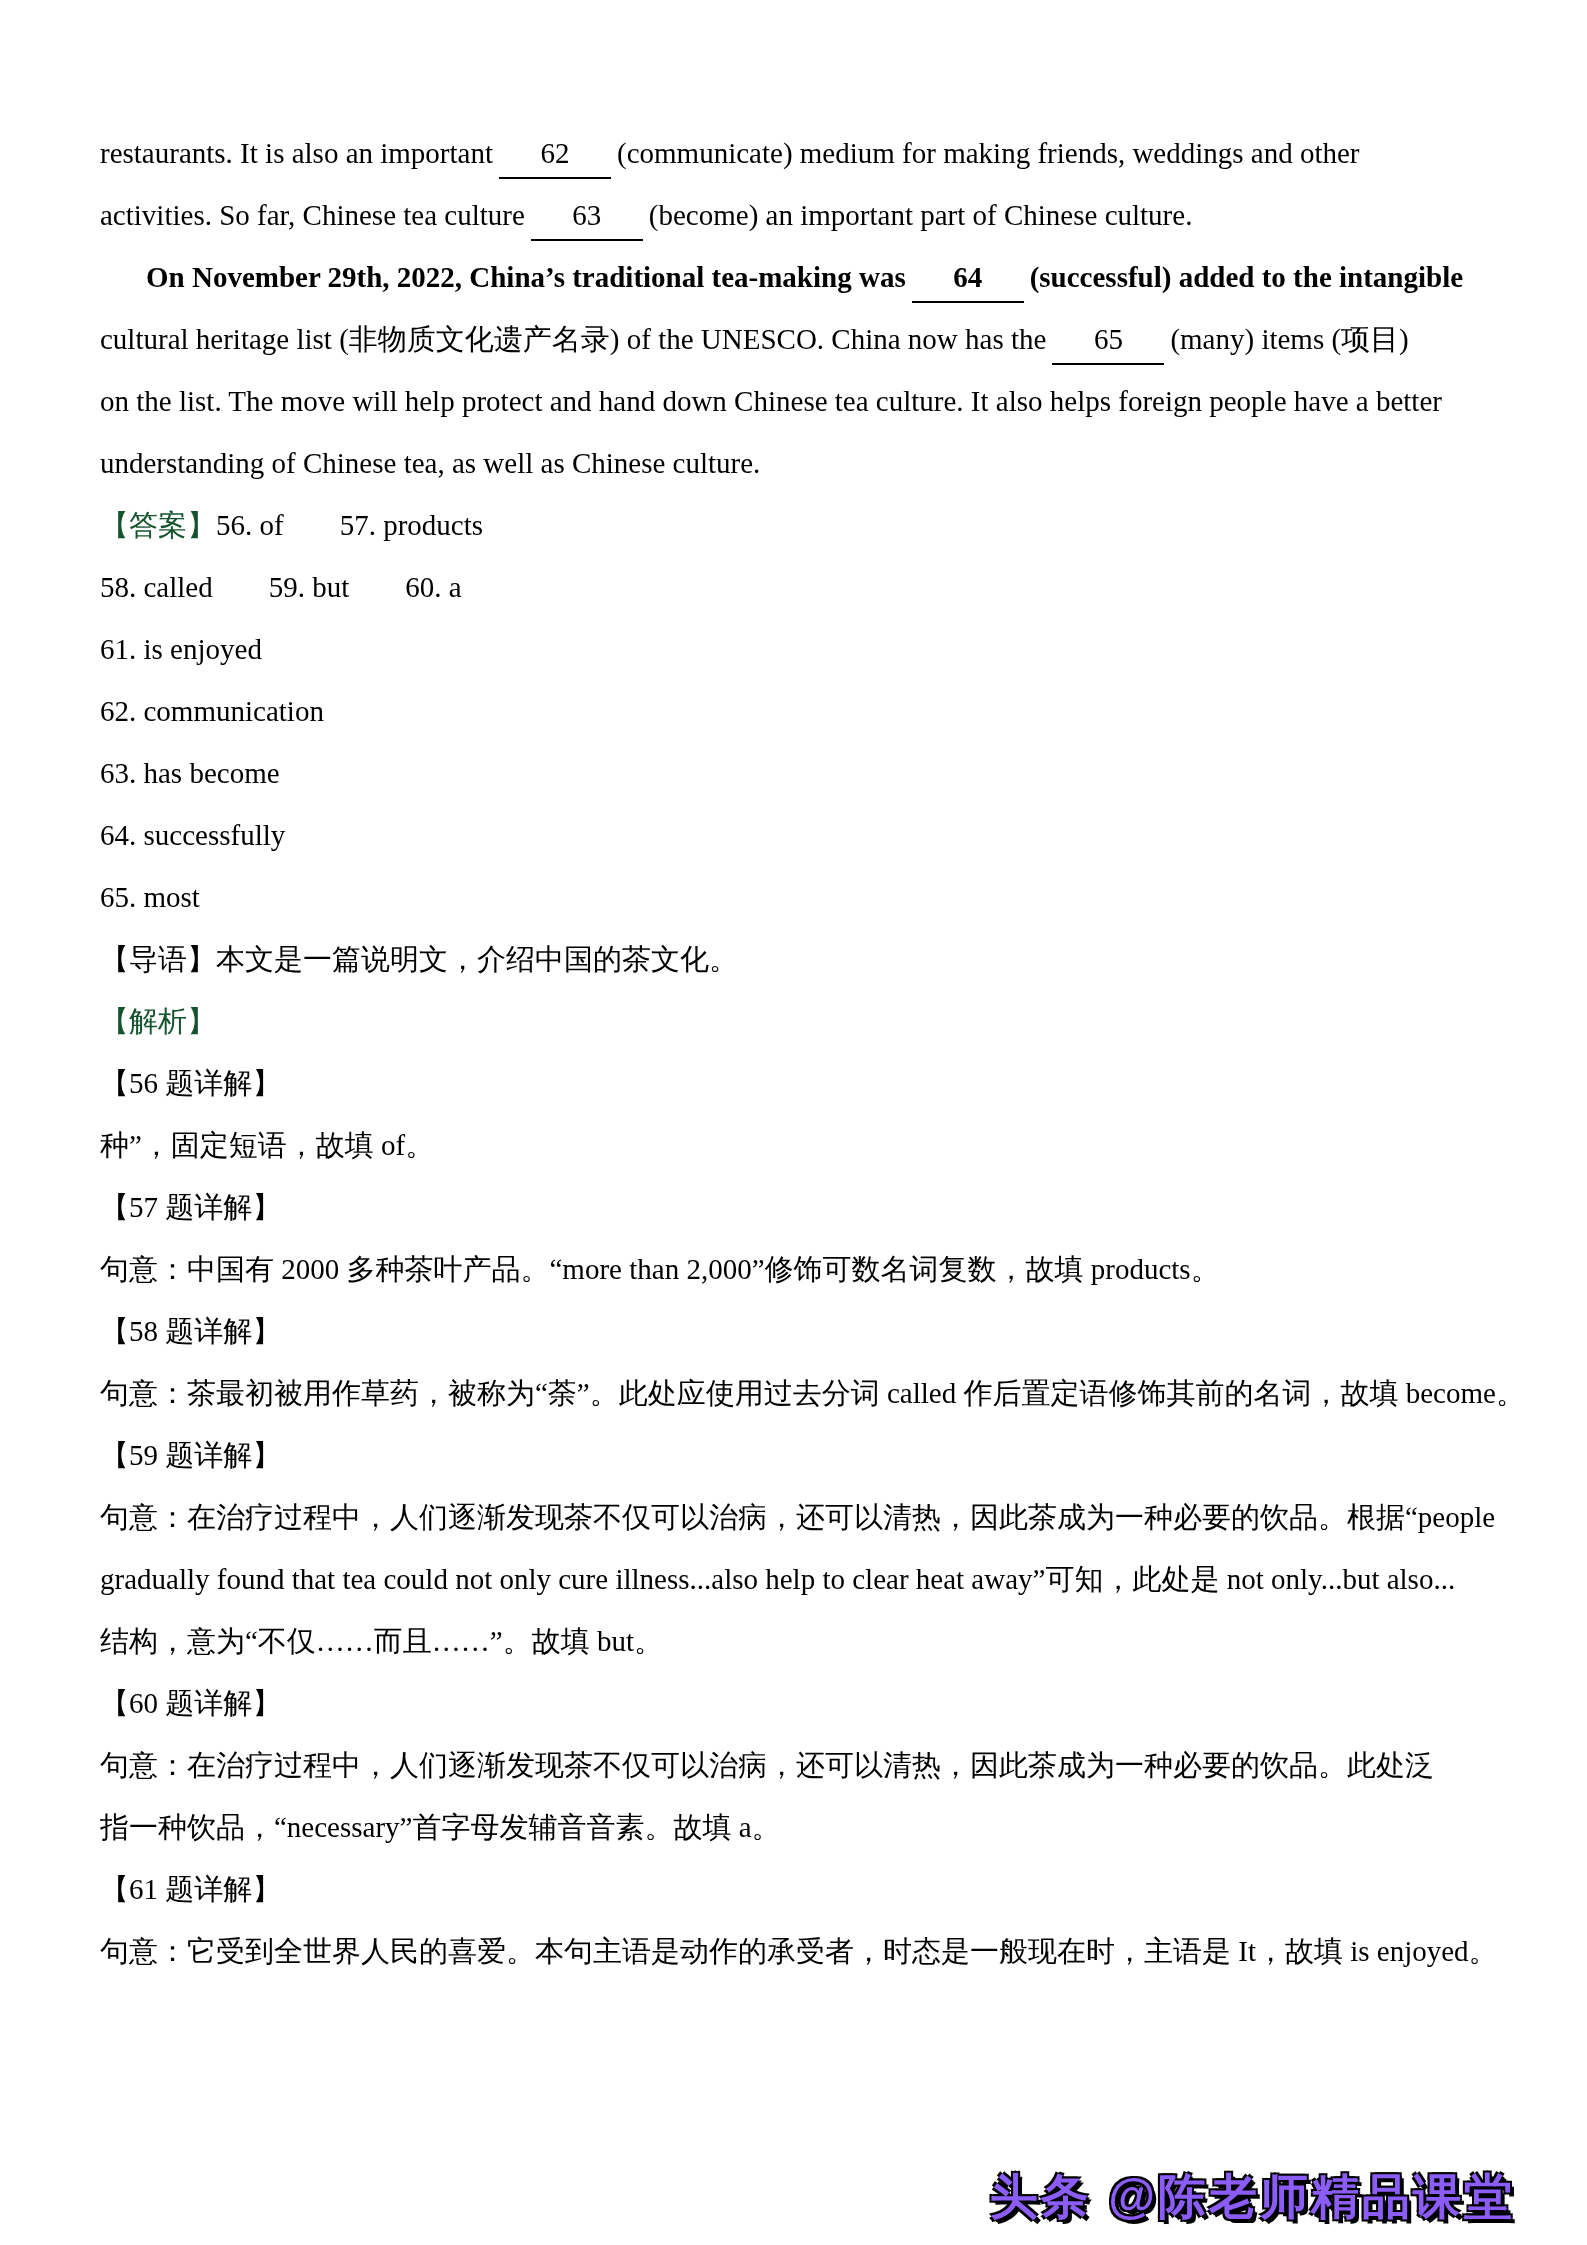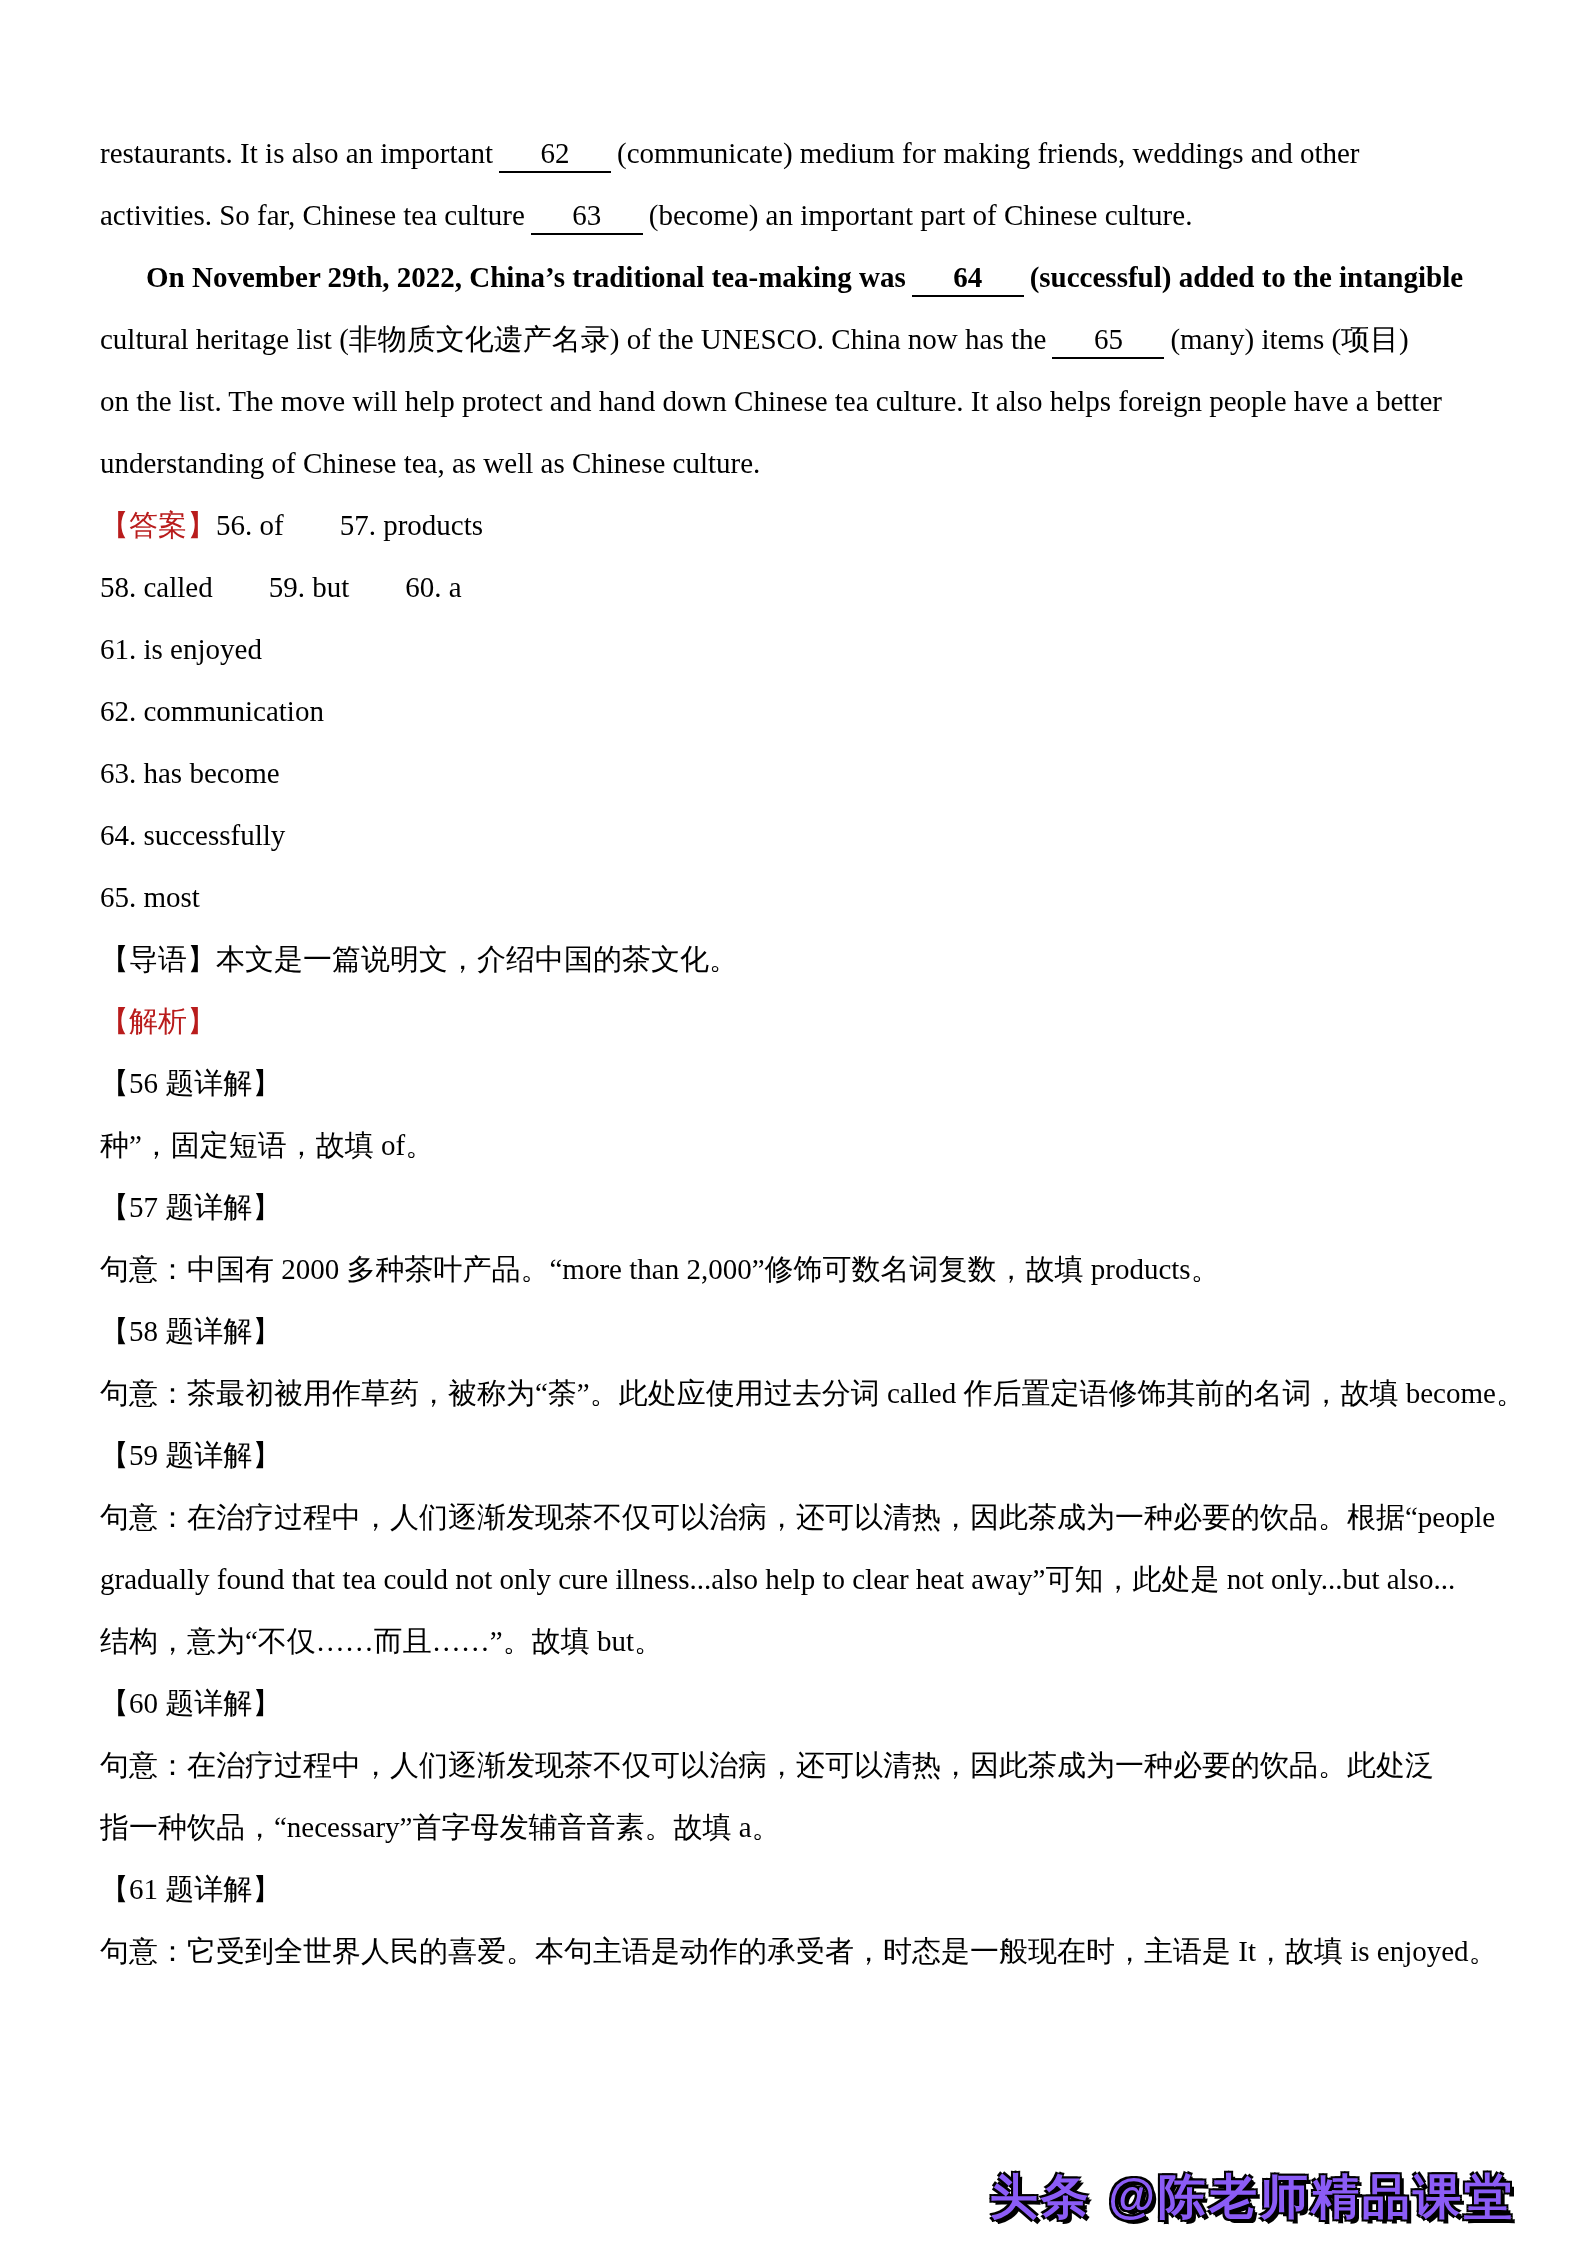--- a/index.html
+++ b/index.html
@@ -28,29 +28,29 @@
   .indent {
     padding-left: 46px;
     font-weight: bold;
   }
   .blank {
     display: inline-block;
     width: 112px;
     text-align: center;
     border-bottom: 2px solid #000000;
     line-height: normal;
-    padding-bottom: 1px;
+    padding-bottom: 7px;
     margin: 0 6px;
   }
   .ans-item {
     display: inline-block;
     margin-right: 56px;
   }
   .label-blue {
-    color: #b91c1c;
+    color: #14532d;
   }
   .watermark {
     position: absolute;
     right: 72px;
     bottom: 16px;
     font-family: "Liberation Sans", "DejaVu Sans", sans-serif;
     font-weight: bold;
     font-size: 48px;
     letter-spacing: 3px;
     color: #8b5cf6;

